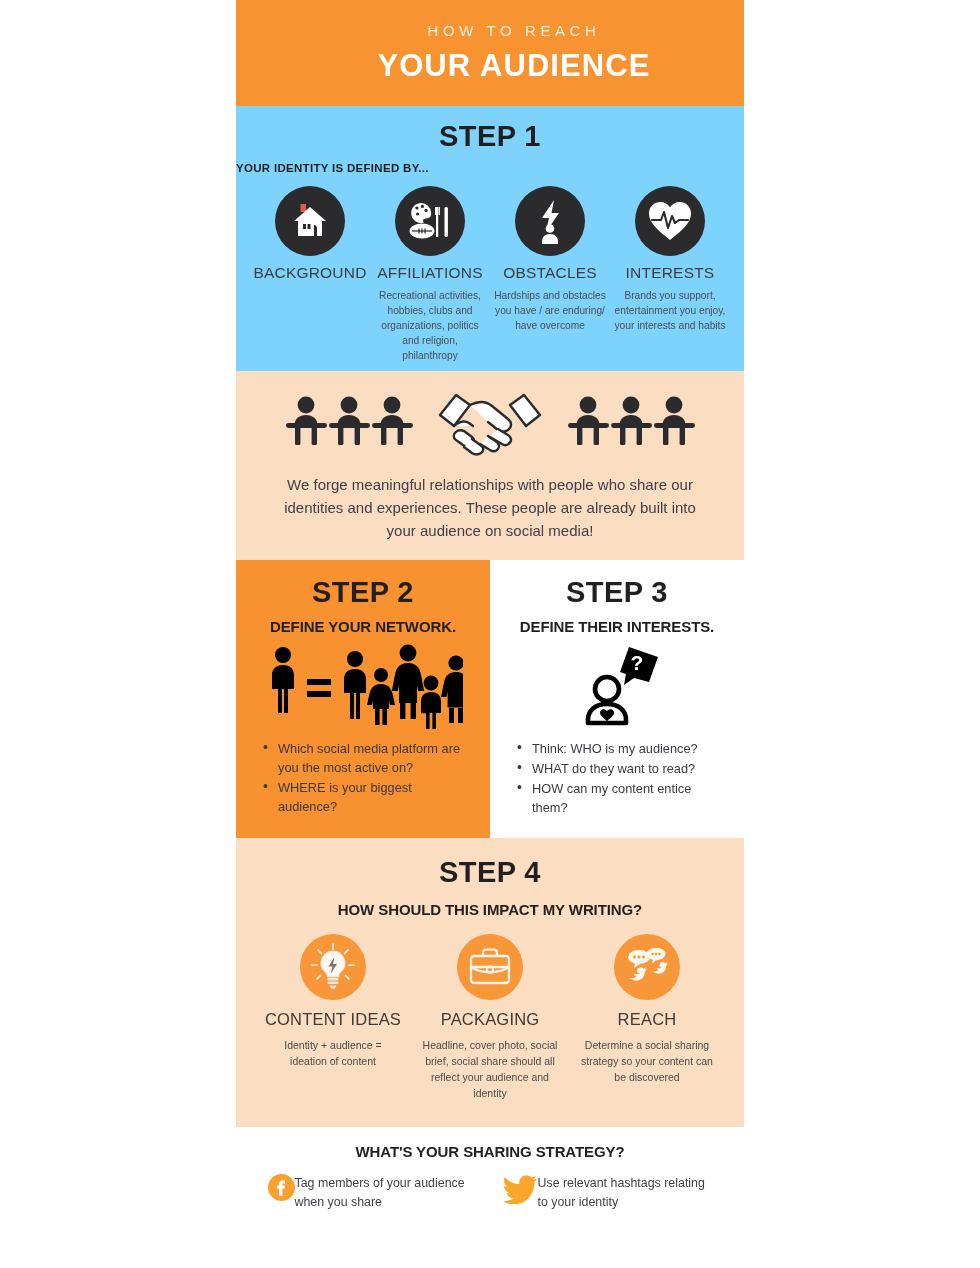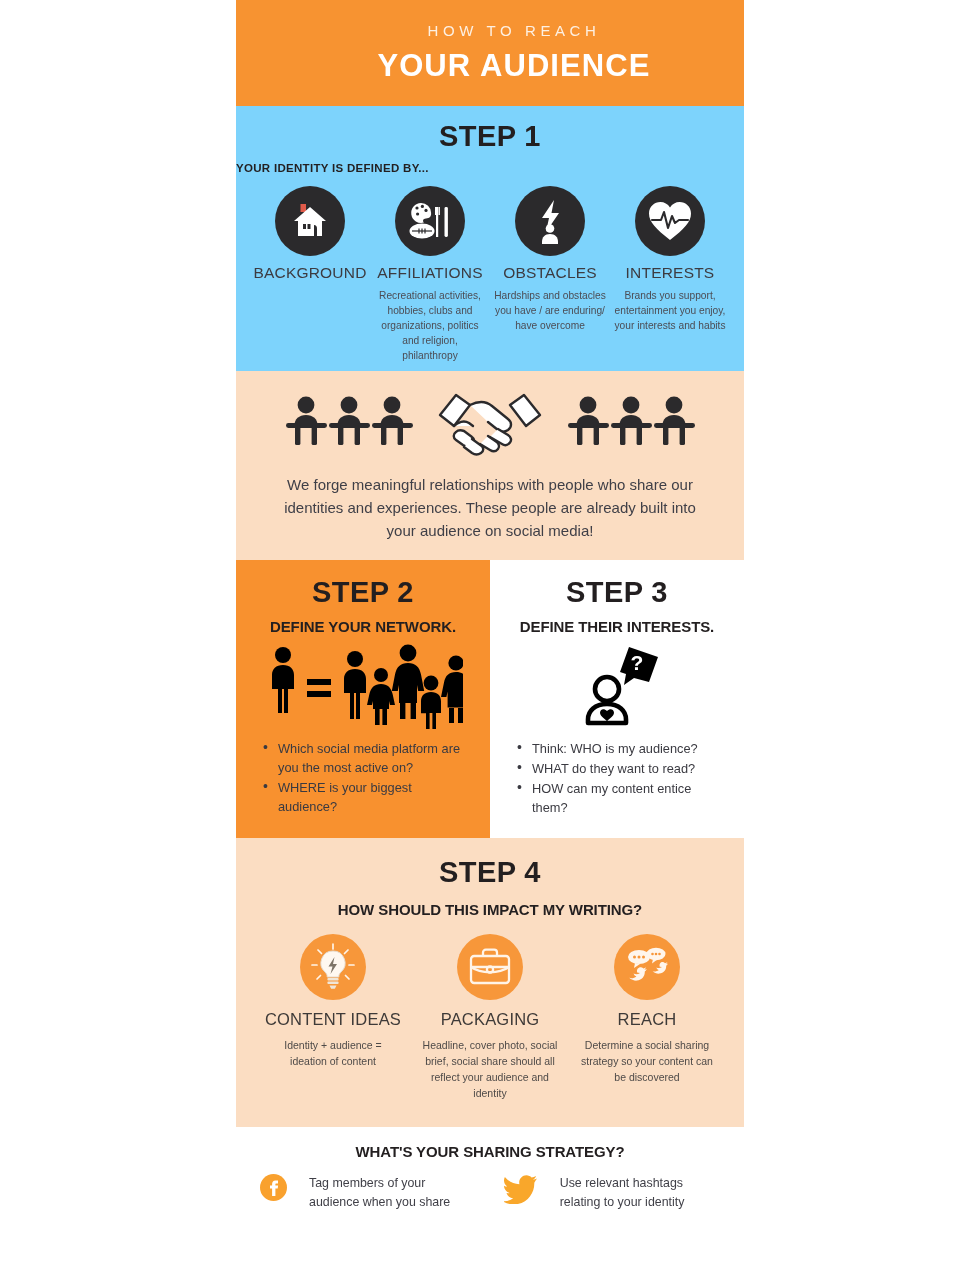--- a/index.html
+++ b/index.html
@@ -102,21 +102,21 @@
     width: 66px; height: 66px; border-radius: 50%; background: #F7973A;
     margin: 0 auto 10px; display:flex; align-items:center; justify-content:center;
   }
   .w-name { font-size: 16.5px; color: #3E3A38; letter-spacing: .2px; margin-bottom: 8px; }
   .w-desc { font-size: 10.5px; color: #4E4A48; line-height: 16px; padding: 0 10px; }
 
   
   .sharing { background:#fff; padding: 16px 0 14px; }
   .sharing .step-sub { margin-bottom: 14px; font-size: 15px; }
   .share-row { display: flex; justify-content: center; gap: 34px; padding: 0 24px; }
-  .share-item { display: flex; align-items: flex-start; gap: 22px; }
+  .share-item { display: flex; align-items: flex-start; gap: 0; }
   .share-text { font-size: 12.4px; color: #3F3F47; line-height: 19px; max-width: 175px; }
   .fb-circle {
     width: 27px; height: 27px; border-radius: 50%; background:#F9A12E;
     display:flex; align-items:center; justify-content:center; flex: none;
   }
 </style>
 </head>
 <body>
 
 <div class="page">

